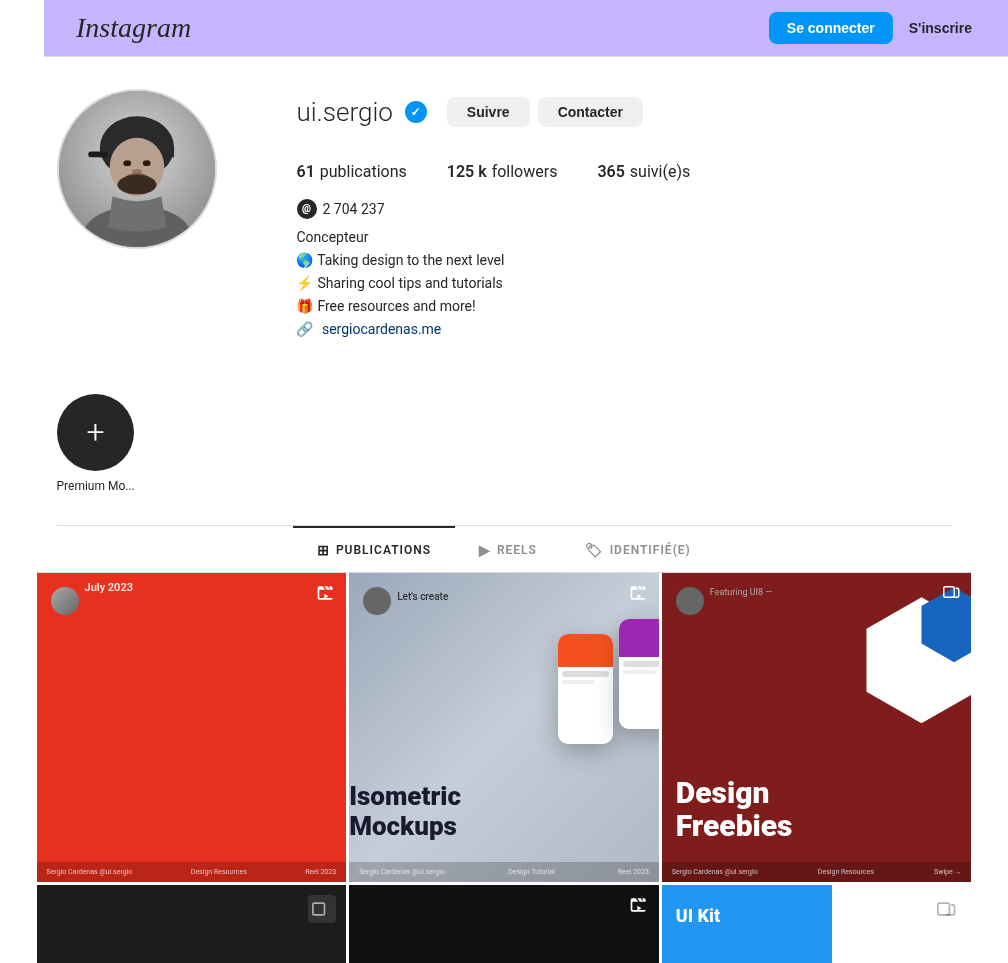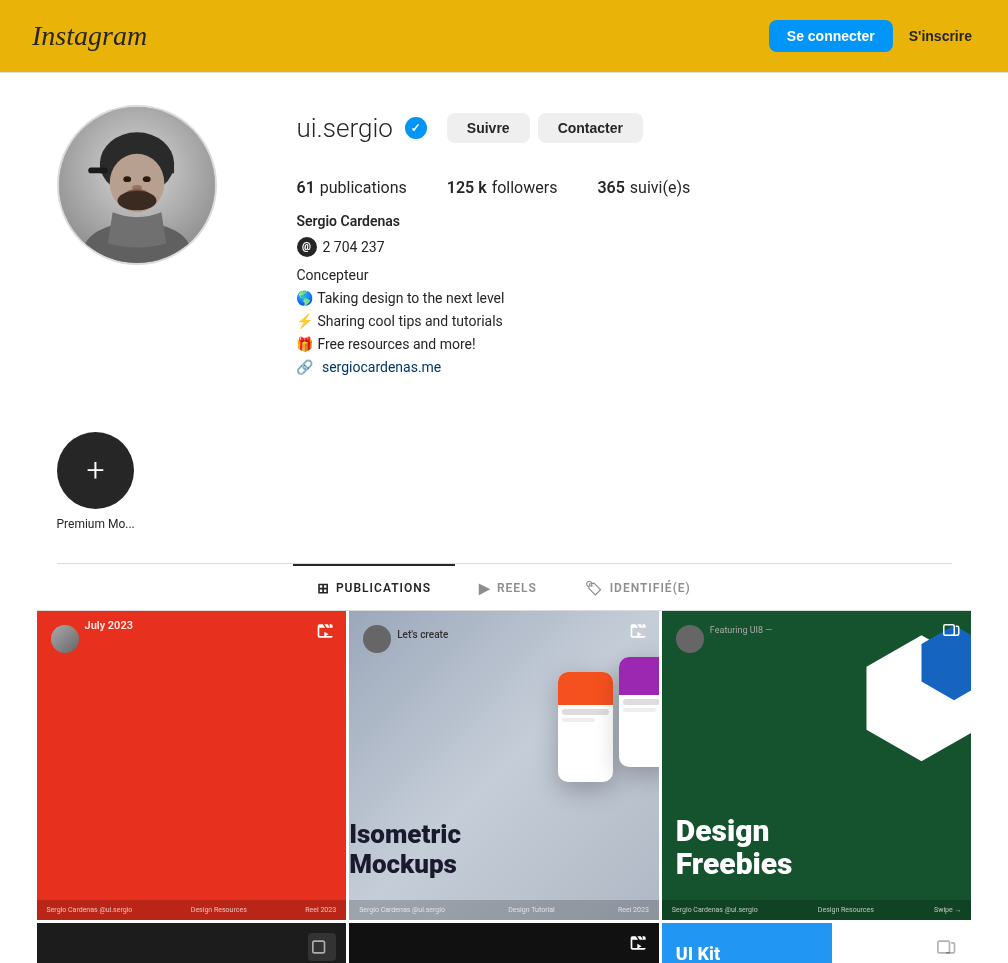--- a/index.html
+++ b/index.html
@@ -3,26 +3,27 @@
   <meta charset="utf-8">
   <style>
     * { margin: 0; padding: 0; box-sizing: border-box; }
     body { font-family: -apple-system, BlinkMacSystemFont, 'Segoe UI', Roboto, sans-serif; background: #fff; color: #262626; }
 
     
     .header {
       display: flex;
       align-items: center;
       justify-content: space-between;
-      padding: 20px 32px;
+      padding: 12px 32px;
       border-bottom: 1px solid #dbdbdb;
       position: sticky;
       top: 0;
-      background: #eab308;
+      background: #c4b5fd;
       z-index: 100;
+      margin-left: 44px;
     }
     .logo {
       font-family: 'Georgia', serif;
       font-size: 28px;
       font-style: italic;
       font-weight: 400;
       color: #262626;
     }
     .header-actions {
       display: flex;
@@ -317,21 +318,21 @@
     .post-content-gray {
       width: 100%;
       height: 100%;
       background: linear-gradient(135deg, #9ba8ba 0%, #c5cdd8 50%, #b0b8c5 100%);
       position: relative;
       overflow: hidden;
     }
     .post-content-dark {
       width: 100%;
       height: 100%;
-      background: #14532d;
+      background: #7f1d1d;
       position: relative;
       overflow: hidden;
     }
 
     .post-meta-bar {
       position: absolute;
       bottom: 0;
       left: 0;
       right: 0;
       display: flex;
@@ -419,21 +420,20 @@
           <div class="stat-item">
             <span class="stat-number">125 k</span>
             <span class="stat-label">followers</span>
           </div>
           <div class="stat-item">
             <span class="stat-number">365</span>
             <span class="stat-label">suivi(e)s</span>
           </div>
         </div>
 
-        <div class="display-name">Sergio Cardenas</div>
 
         <div class="threads-badge">
           <div class="threads-icon">@</div>
           <span class="threads-count">2 704 237</span>
         </div>
 
         <div class="bio">
           <div class="bio-line">
             <span>Concepteur</span>
           </div>

